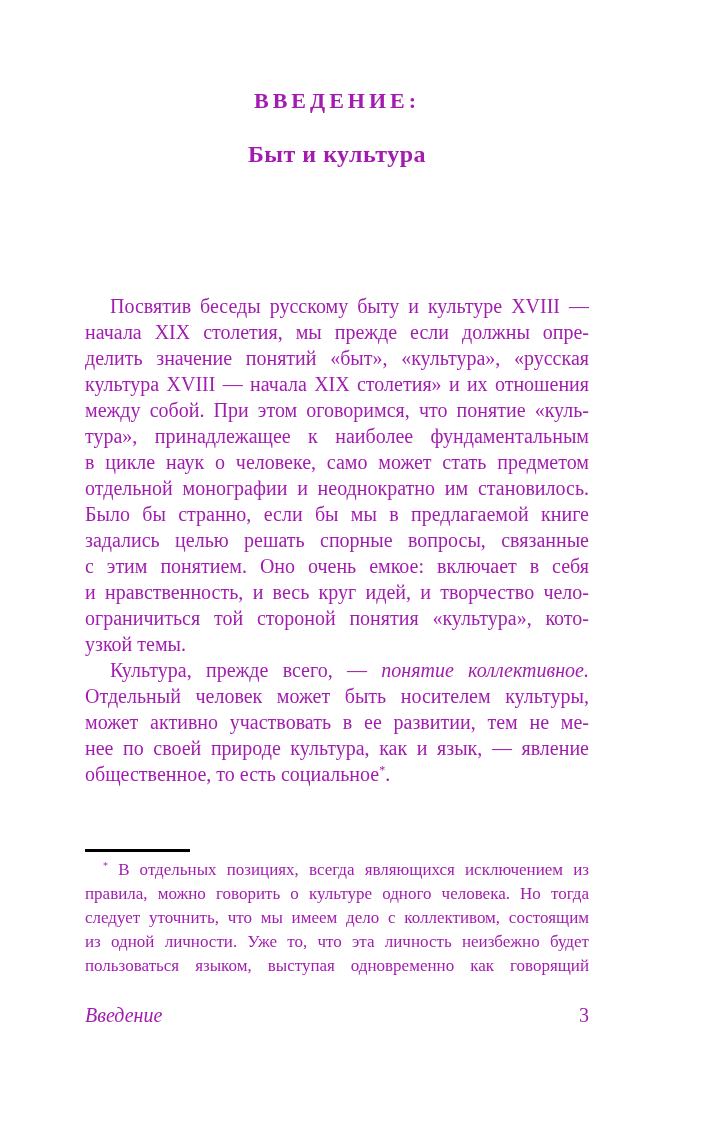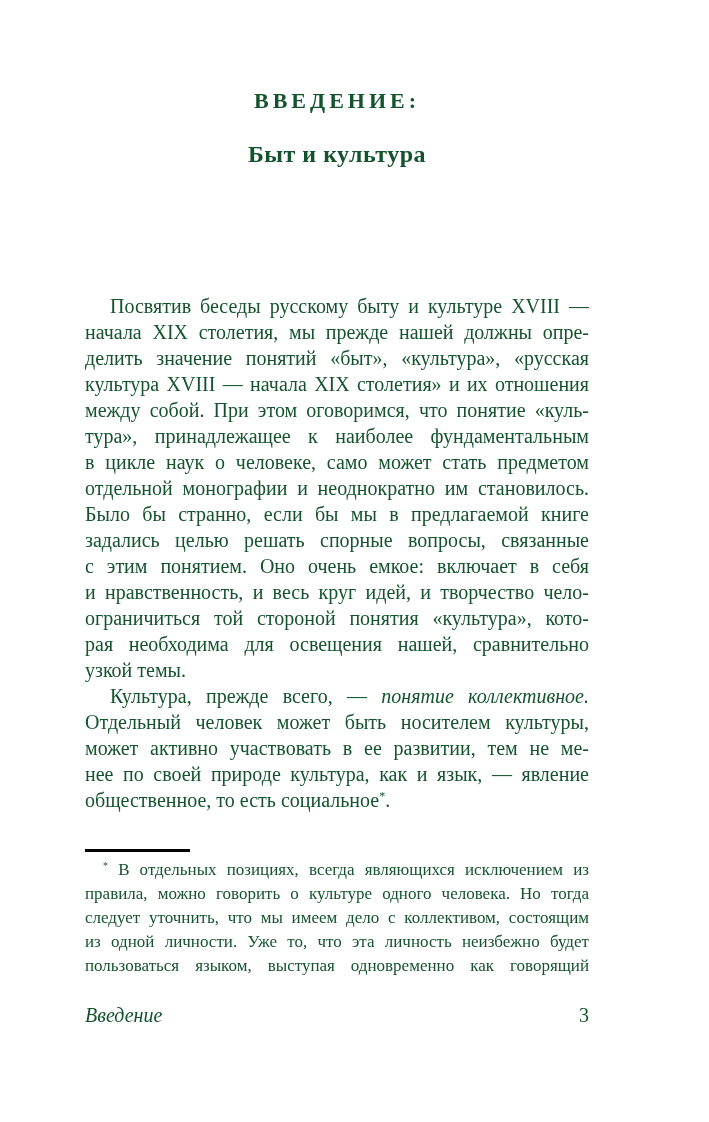--- a/index.html
+++ b/index.html
@@ -1,21 +1,21 @@
 <!DOCTYPE html>
 <html><head>
 <meta charset="utf-8">
 <style>
   html, body { margin: 0; padding: 0; background: #ffffff; }
   .page {
     position: relative;
     width: 709px;
     height: 1122px;
     background: #ffffff;
-    color: #14532d;
+    color: #a21caf;
     font-family: "Liberation Serif", serif;
     overflow: hidden;
   }
   .title-block { position: absolute; left: 85px; top: 88px; width: 504px; text-align: center; }
   .t1 { font-weight: bold; font-size: 22px; letter-spacing: 4px; line-height: 26px; }
   .t2 { font-weight: bold; font-size: 24px; line-height: 26px; margin-top: 27px; letter-spacing: 0.5px; }
 
   .body-block { position: absolute; left: 85px; top: 293px; width: 504px; }
   .line { height: 26px; line-height: 26px; font-size: 20px; overflow: hidden; white-space: nowrap; }
   .just { text-align: justify; text-align-last: justify; white-space: normal; }
@@ -39,33 +39,32 @@
 <div class="page">
 
   <div class="title-block">
     <div class="t1">ВВЕДЕНИЕ:</div>
     <div class="t2">Быт и культура</div>
   </div>
 
   <div class="body-block">
     <div>
       <div class="line just indent">Посвятив беседы русскому быту и культуре XVIII —</div>
-      <div class="line just">начала XIX столетия, мы прежде нашей должны опре-</div>
+      <div class="line just">начала XIX столетия, мы прежде если должны опре-</div>
       <div class="line just">делить значение понятий «быт», «культура», «русская</div>
       <div class="line just">культура XVIII — начала XIX столетия» и их отношения</div>
       <div class="line just">между собой. При этом оговоримся, что понятие «куль-</div>
       <div class="line just">тура», принадлежащее к наиболее фундаментальным</div>
       <div class="line just">в цикле наук о человеке, само может стать предметом</div>
       <div class="line just">отдельной монографии и неоднократно им становилось.</div>
       <div class="line just">Было бы странно, если бы мы в предлагаемой книге</div>
       <div class="line just">задались целью решать спорные вопросы, связанные</div>
       <div class="line just">с этим понятием. Оно очень емкое: включает в себя</div>
       <div class="line just">и нравственность, и весь круг идей, и творчество чело-</div>
       <div class="line just">ограничиться той стороной понятия «культура», кото-</div>
-      <div class="line just">рая необходима для освещения нашей, сравнительно</div>
       <div class="line">узкой темы.</div>
     </div>
     <div>
       <div class="line just indent"><span>Культура, прежде всего, — </span><span class="it">понятие коллективное.</span></div>
       <div class="line just">Отдельный человек может быть носителем культуры,</div>
       <div class="line just">может активно участвовать в ее развитии, тем не ме-</div>
       <div class="line just">нее по своей природе культура, как и язык, — явление</div>
       <div class="line"><span>общественное, то есть социальное</span><sup class="fnref">*</sup><span>.</span></div>
     </div>
   </div>

